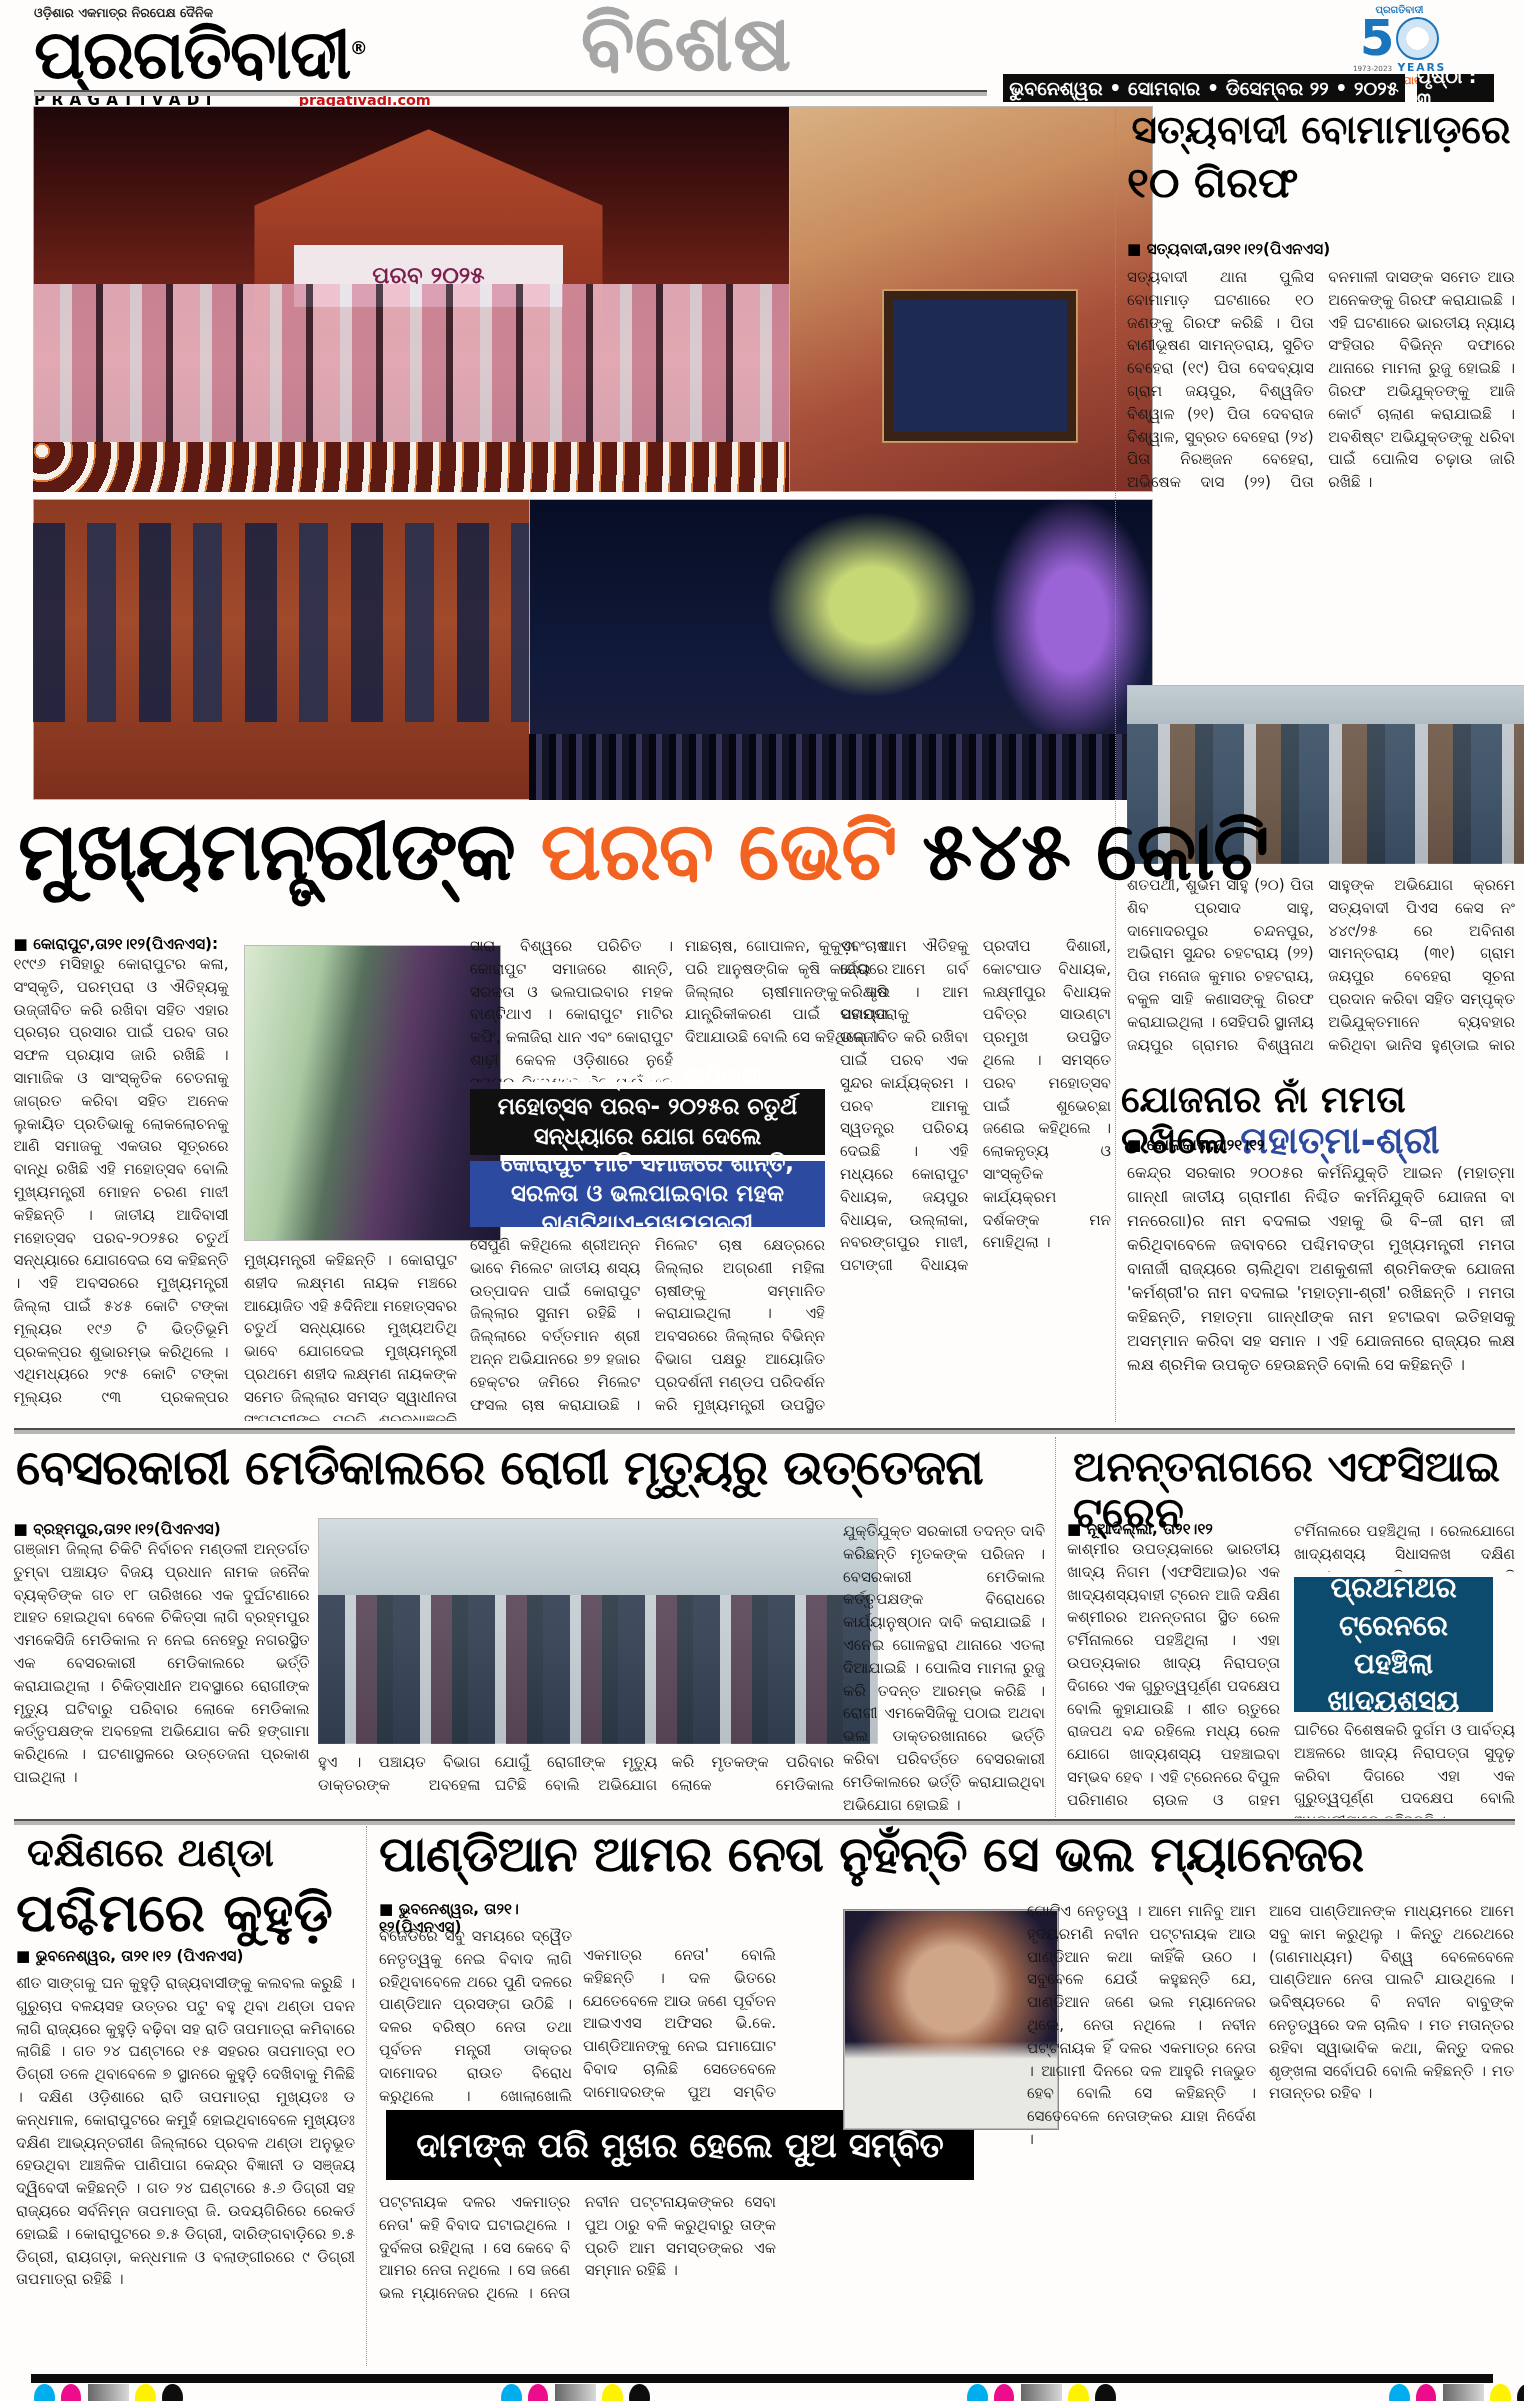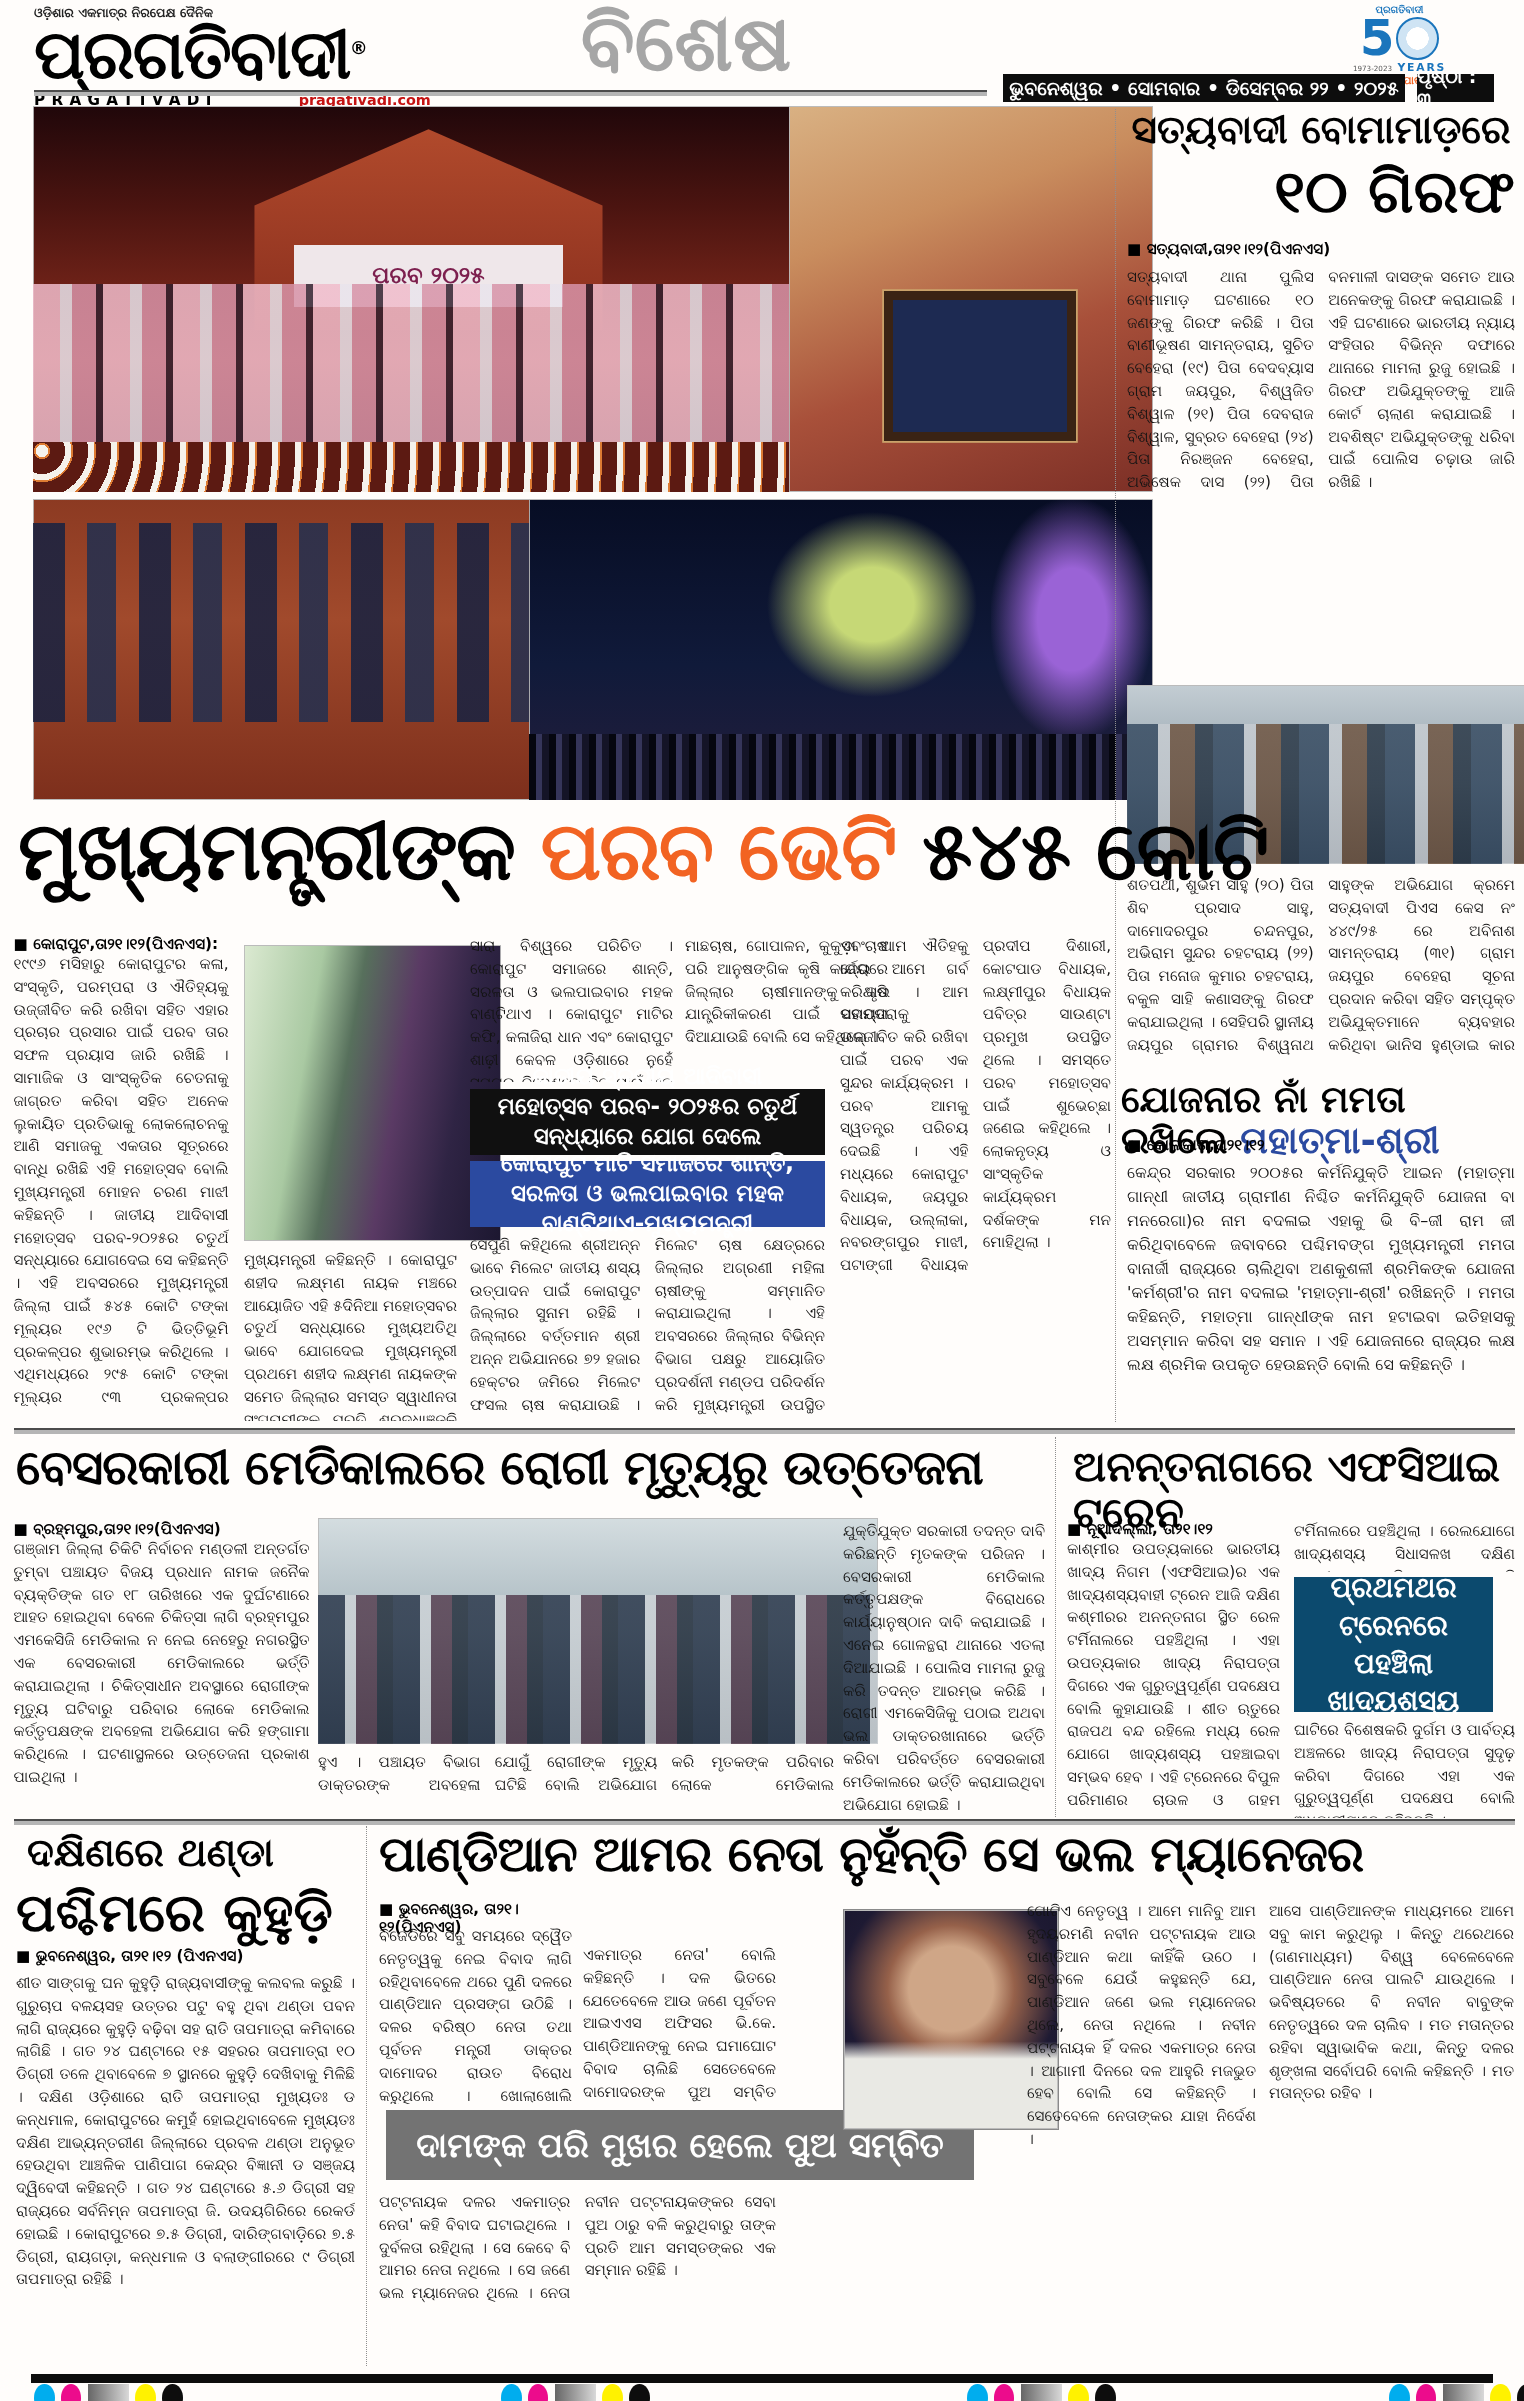--- a/index.html
+++ b/index.html
@@ -114,21 +114,21 @@
   </div>
   <div class="abs ph" id="ph-fair" style="left:529px;top:499px;width:580px;height:301px;">
     <div class="glow1"></div>
     <div class="glow2"></div>
     <div class="crowd"></div>
   </div>
 
   <div class="abs vsep" style="left:1115px;top:109px;height:1313px;"></div>
 
   <div class="abs hl" style="left:1127px;top:109px;width:388px;text-align:center;font-size:39px;line-height:1.1;">ସତ୍ୟବାଦୀ ବୋମାମାଡ଼ରେ</div>
-  <div class="abs hl" style="left:1127px;top:160px;width:388px;text-align:right;font-size:59px;line-height:1.1;">୧୦ ଗିରଫ</div>
+  <div class="abs hl" style="left:1127px;top:160px;width:388px;text-align:left;font-size:42px;line-height:1.1;">୧୦ ଗିରଫ</div>
   <div class="abs dl" style="left:1127px;top:240px;width:388px;">■ ସତ୍ୟବାଦୀ,ତା୨୧।୧୨(ପିଏନଏସ)</div>
   <div class="abs jt cols2" style="left:1127px;top:266px;width:388px;height:414px;">ସତ୍ୟବାଦୀ ଥାନା ପୁଲିସ ବୋମାମାଡ଼ ଘଟଣାରେ ୧୦ ଜଣଙ୍କୁ ଗିରଫ କରିଛି । ପିତା ବାଣୀଭୂଷଣ ସାମନ୍ତରାୟ, ସୁଚିତ ବେହେରା (୧୯) ପିତା ବେଦବ୍ୟାସ ଗ୍ରାମ ଜୟପୁର, ବିଶ୍ୱଜିତ ବିଶ୍ୱାଳ (୨୧) ପିତା ଦେବରାଜ ବିଶ୍ୱାଳ, ସୁବ୍ରତ ବେହେରା (୨୪) ପିତା ନିରଞ୍ଜନ ବେହେରା, ଅଭିଷେକ ଦାସ (୨୨) ପିତା ବନମାଳୀ ଦାସଙ୍କ ସମେତ ଆଉ ଅନେକଙ୍କୁ ଗିରଫ କରାଯାଇଛି । ଏହି ଘଟଣାରେ ଭାରତୀୟ ନ୍ୟାୟ ସଂହିତାର ବିଭିନ୍ନ ଦଫାରେ ଥାନାରେ ମାମଲା ରୁଜୁ ହୋଇଛି । ଗିରଫ ଅଭିଯୁକ୍ତଙ୍କୁ ଆଜି କୋର୍ଟ ଚାଲାଣ କରାଯାଇଛି । ଅବଶିଷ୍ଟ ଅଭିଯୁକ୍ତଙ୍କୁ ଧରିବା ପାଇଁ ପୋଲିସ ଚଢ଼ାଉ ଜାରି ରଖିଛି ।</div>
   <div class="abs ph" id="ph-arrest" style="left:1127px;top:685px;width:388px;height:179px;">
     <div class="row"></div>
   </div>
   <div class="abs jt cols2" style="left:1127px;top:874px;width:388px;height:201px;">ଶତପଥୀ, ଶୁଭମ ସାହୁ (୨୦) ପିତା ଶିବ ପ୍ରସାଦ ସାହୁ, ଦାମୋଦରପୁର ଚନ୍ଦନପୁର, ଅଭିରାମ ସୁନ୍ଦର ଚହଟରାୟ (୨୨) ପିତା ମନୋଜ କୁମାର ଚହଟରାୟ, ବକୁଳ ସାହି କଣାସଙ୍କୁ ଗିରଫ କରାଯାଇଥିଲା । ସେହିପରି ସ୍ଥାନୀୟ ଜୟପୁର ଗ୍ରାମର ବିଶ୍ୱନାଥ ସାହୁଙ୍କ ଅଭିଯୋଗ କ୍ରମେ ସତ୍ୟବାଦୀ ପିଏସ କେସ ନଂ ୪୪୯/୨୫ ରେ ଅବିନାଶ ସାମନ୍ତରାୟ (୩୧) ଗ୍ରାମ ଜୟପୁର ବେହେରା ସୂଚନା ପ୍ରଦାନ କରିବା ସହିତ ସମ୍ପୃକ୍ତ ଅଭିଯୁକ୍ତମାନେ ବ୍ୟବହାର କରିଥିବା ଭାନିସ ହୁଣ୍ଡାଇ କାର ଓଡି ୦୨ଏ୨୧୬୯, ଥର କାର ଓଡି ୦୨ବିପି ୯୧୦୦, ବୁଲେଟ ଓଡି ୦୨ସିଟି୪୧୮୫, ବୁଲେଟ ୦୩୪ଏ୭୩୫୫ ସହିତ ଗୋଟିଏ ଜୀବନ୍ତ ବୋମା ସହିତ ବିସ୍ଫୋରକ ସାମଗ୍ରୀ ଜବତ କରି କୋର୍ଟ ଚାଲାଣ କରାଯାଇଥିବା ନେଇ ସୂଚନା ଦେଇଛନ୍ତି</div>
 
   <div class="abs hl" style="left:1121px;top:1080px;width:395px;font-size:37px;line-height:1.1;">
     <span>ଯୋଜନାର ନାଁ ମମତା ରଖିଲେ </span><span style="color:#2b4aa0;">ମହାତ୍ମା-ଶ୍ରୀ</span>
   </div>
@@ -187,21 +187,21 @@
   <div class="abs dl" style="left:16px;top:1947px;width:341px;">■ ଭୁବନେଶ୍ୱର, ତା୨୧।୧୨ (ପିଏନଏସ)</div>
   <div class="abs jt" style="left:16px;top:1972px;width:339px;height:395px;">ଶୀତ ସାଙ୍ଗକୁ ଘନ କୁହୁଡ଼ି ରାଜ୍ୟବାସୀଙ୍କୁ କଲବଲ କରୁଛି । ଗୁରୁଚାପ ବଳୟସହ ଉତ୍ତର ପଟୁ ବହୁ ଥିବା ଥଣ୍ଡା ପବନ ଲାଗି ରାଜ୍ୟରେ କୁହୁଡ଼ି ବଢ଼ିବା ସହ ରାତି ତାପମାତ୍ରା କମିବାରେ ଲାଗିଛି । ଗତ ୨୪ ଘଣ୍ଟାରେ ୧୫ ସହରର ତାପମାତ୍ରା ୧୦ ଡିଗ୍ରୀ ତଳେ ଥିବାବେଳେ ୭ ସ୍ଥାନରେ କୁହୁଡ଼ି ଦେଖିବାକୁ ମିଳିଛି । ଦକ୍ଷିଣ ଓଡ଼ିଶାରେ ରାତି ତାପମାତ୍ରା ମୁଖ୍ୟତଃ ଡ କନ୍ଧମାଳ, କୋରାପୁଟରେ କମୁହଁ ହୋଇଥିବାବେଳେ ମୁଖ୍ୟତଃ ଦକ୍ଷିଣ ଆଭ୍ୟନ୍ତରୀଣ ଜିଲ୍ଲାରେ ପ୍ରବଳ ଥଣ୍ଡା ଅନୁଭୂତ ହେଉଥିବା ଆଞ୍ଚଳିକ ପାଣିପାଗ କେନ୍ଦ୍ର ବିଜ୍ଞାନୀ ଡ ସଞ୍ଜୟ ଦ୍ୱିବେଦୀ କହିଛନ୍ତି । ଗତ ୨୪ ଘଣ୍ଟାରେ ୫.୬ ଡିଗ୍ରୀ ସହ ରାଜ୍ୟରେ ସର୍ବନିମ୍ନ ତାପମାତ୍ରା ଜି. ଉଦୟଗିରିରେ ରେକର୍ଡ ହୋଇଛି । କୋରାପୁଟରେ ୭.୫ ଡିଗ୍ରୀ, ଦାରିଙ୍ଗବାଡ଼ିରେ ୭.୫ ଡିଗ୍ରୀ, ରାୟଗଡ଼ା, କନ୍ଧମାଳ ଓ ବଲାଙ୍ଗୀରରେ ୯ ଡିଗ୍ରୀ ତାପମାତ୍ରା ରହିଛି ।</div>
 
   <div class="abs vsep" style="left:366px;top:1826px;height:540px;"></div>
 
   <div class="abs hl" style="left:379px;top:1828px;width:1136px;font-size:49px;line-height:1.1;letter-spacing:-0.9px;">ପାଣ୍ଡିଆନ ଆମର ନେତା ନୁହଁନ୍ତି ସେ ଭଲ ମ୍ୟାନେଜର</div>
   <div class="abs dl" style="left:379px;top:1900px;width:193px;">■ ଭୁବନେଶ୍ୱର, ତା୨୧।୧୨(ପିଏନଏସ)</div>
   <div class="abs jt" style="left:379px;top:1925px;width:193px;height:179px;">ବିଜେଡିରେ ସବୁ ସମୟରେ ଦ୍ୱୈତ ନେତୃତ୍ୱକୁ ନେଇ ବିବାଦ ଲାଗି ରହିଥିବାବେଳେ ଥରେ ପୁଣି ଦଳରେ ପାଣ୍ଡିଆନ ପ୍ରସଙ୍ଗ ଉଠିଛି । ଦଳର ବରିଷ୍ଠ ନେତା ତଥା ପୂର୍ବତନ ମନ୍ତ୍ରୀ ଡାକ୍ତର ଦାମୋଦର ରାଉତ ବିରୋଧ କରୁଥିଲେ । ଖୋଲାଖୋଲି ଏଥିନେଇ ମନ୍ତବ୍ୟ ରଖୁଥିବାରୁ ଦଳରେ ଅନ୍ୟମାନଙ୍କର ଶରବ୍ୟ ହେଉଥିଲେ । ଯେତେବେଳେ ବିଜେଡିରେ ପ୍ୟାରୀମୋହନ ମହାପାତ୍ରଙ୍କ ପ୍ରଭାବ ବେଶ ଅଧିକ ରହିଥିଲା ଓ ଦଳର ସବୁ ନିଷ୍ପତ୍ତି ତାଙ୍କ ହାତରେ ରହୁଥିଲା ସେତେବେଳେ ଡାକ୍ତର ରାଉତ 'ନବୀନ</div>
   <div class="abs jt" style="left:583px;top:1900px;width:193px;height:205px;margin-top:44px;">ଏକମାତ୍ର ନେତା' ବୋଲି କହିଛନ୍ତି । ଦଳ ଭିତରେ ଯେତେବେଳେ ଆଉ ଜଣେ ପୂର୍ବତନ ଆଇଏଏସ ଅଫିସର ଭି.କେ. ପାଣ୍ଡିଆନଙ୍କୁ ନେଇ ଘମାଘୋଟ ବିବାଦ ଚାଲିଛି ସେତେବେଳେ ଦାମୋଦରଙ୍କ ପୁଅ ସମ୍ବିତ ଗଣମାଧ୍ୟମରେ ଖୋଲା ମନ୍ତବ୍ୟ ରଖି କହିଛନ୍ତି</div>
 
-  <div class="abs box" style="left:386px;top:2110px;width:588px;height:70px;background:#737373;font-size:34px;">ଦାମଙ୍କ ପରି ମୁଖର ହେଲେ ପୁଅ ସମ୍ବିତ</div>
+  <div class="abs box" style="left:386px;top:2110px;width:588px;height:70px;background:#000000;font-size:34px;">ଦାମଙ୍କ ପରି ମୁଖର ହେଲେ ପୁଅ ସମ୍ବିତ</div>
 
   <div class="abs jt cols2" style="left:379px;top:2191px;width:397px;height:176px;">ପଟ୍ଟନାୟକ ଦଳର ଏକମାତ୍ର ନେତା' କହି ବିବାଦ ଘଟାଇଥିଲେ । ଦୁର୍ବଳତା ରହିଥିଲା । ସେ କେବେ ବି ଆମର ନେତା ନଥିଲେ । ସେ ଜଣେ ଭଲ ମ୍ୟାନେଜର ଥିଲେ । ନେତା ନବୀନ ପଟ୍ଟନାୟକଙ୍କର ସେବା ପୁଅ ଠାରୁ ବଳି କରୁଥିବାରୁ ତାଙ୍କ ପ୍ରତି ଆମ ସମସ୍ତଙ୍କର ଏକ ସମ୍ମାନ ରହିଛି ।</div>
 
   <div class="abs ph" id="ph-portrait" style="left:843px;top:1909px;width:170px;height:219px;"></div>
 
   <div class="abs jt" style="left:1027px;top:1900px;width:229px;height:466px;">ଗୋଟିଏ ନେତୃତ୍ୱ । ଆମେ ମାନିବୁ ଆମ ହୃଦୟରମଣି ନବୀନ ପଟ୍ଟନାୟକ ଆଉ ପାଣ୍ଡିଆନ କଥା କାହିଁକି ଉଠେ । ସବୁବେଳେ ଯେଉଁ କହୁଛନ୍ତି ଯେ, ପାଣ୍ଡିଆନ ଜଣେ ଭଲ ମ୍ୟାନେଜର ଥିଲେ, ନେତା ନଥିଲେ । ନବୀନ ପଟ୍ଟନାୟକ ହିଁ ଦଳର ଏକମାତ୍ର ନେତା । ଆଗାମୀ ଦିନରେ ଦଳ ଆହୁରି ମଜଭୁତ ହେବ ବୋଲି ସେ କହିଛନ୍ତି । ସେତେବେଳେ ନେତାଙ୍କର ଯାହା ନିର୍ଦେଶ ।</div>
   <div class="abs jt" style="left:1269px;top:1900px;width:245px;height:466px;">ଆସେ ପାଣ୍ଡିଆନଙ୍କ ମାଧ୍ୟମରେ ଆମେ ସବୁ କାମ କରୁଥିଲୁ । କିନ୍ତୁ ଥରେଥରେ (ଗଣମାଧ୍ୟମ) ବିଶ୍ୱ ବେଳେବେଳେ ପାଣ୍ଡିଆନ ନେତା ପାଲଟି ଯାଉଥିଲେ । ଭବିଷ୍ୟତରେ ବି ନବୀନ ବାବୁଙ୍କ ନେତୃତ୍ୱରେ ଦଳ ଚାଲିବ । ମତ ମତାନ୍ତର ରହିବା ସ୍ୱାଭାବିକ କଥା, କିନ୍ତୁ ଦଳର ଶୃଙ୍ଖଳା ସର୍ବୋପରି ବୋଲି କହିଛନ୍ତି । ମତ ମତାନ୍ତର ରହିବ ।</div>
 
   <div class="abs" style="left:31px;top:2374px;width:1462px;height:9px;background:#0d0d0d;"></div>
   <div class="abs regrow" style="left:34px;top:2384px;">

